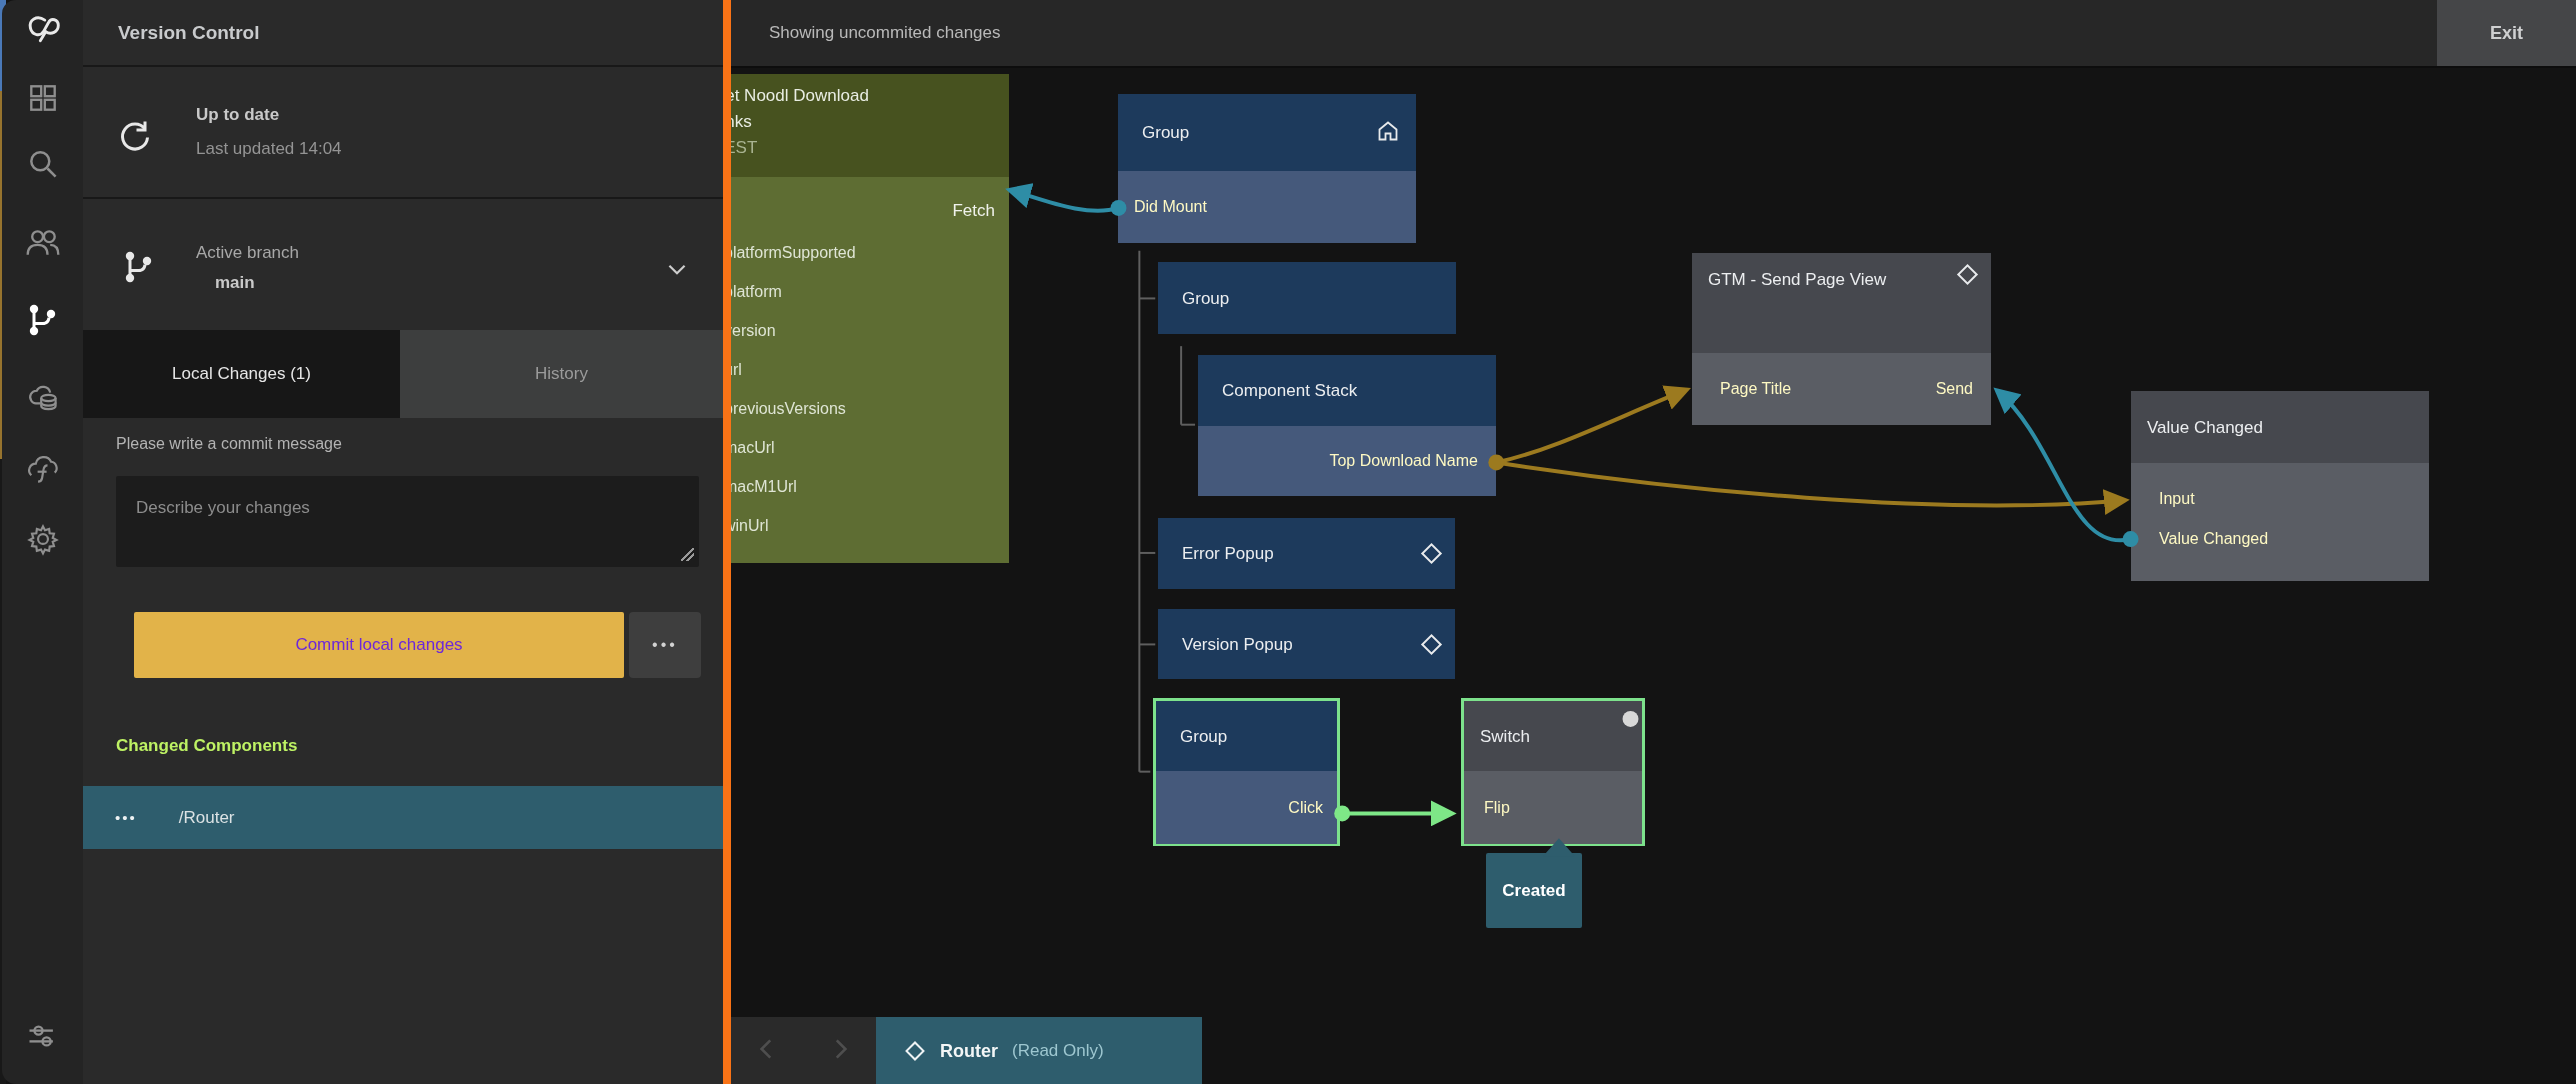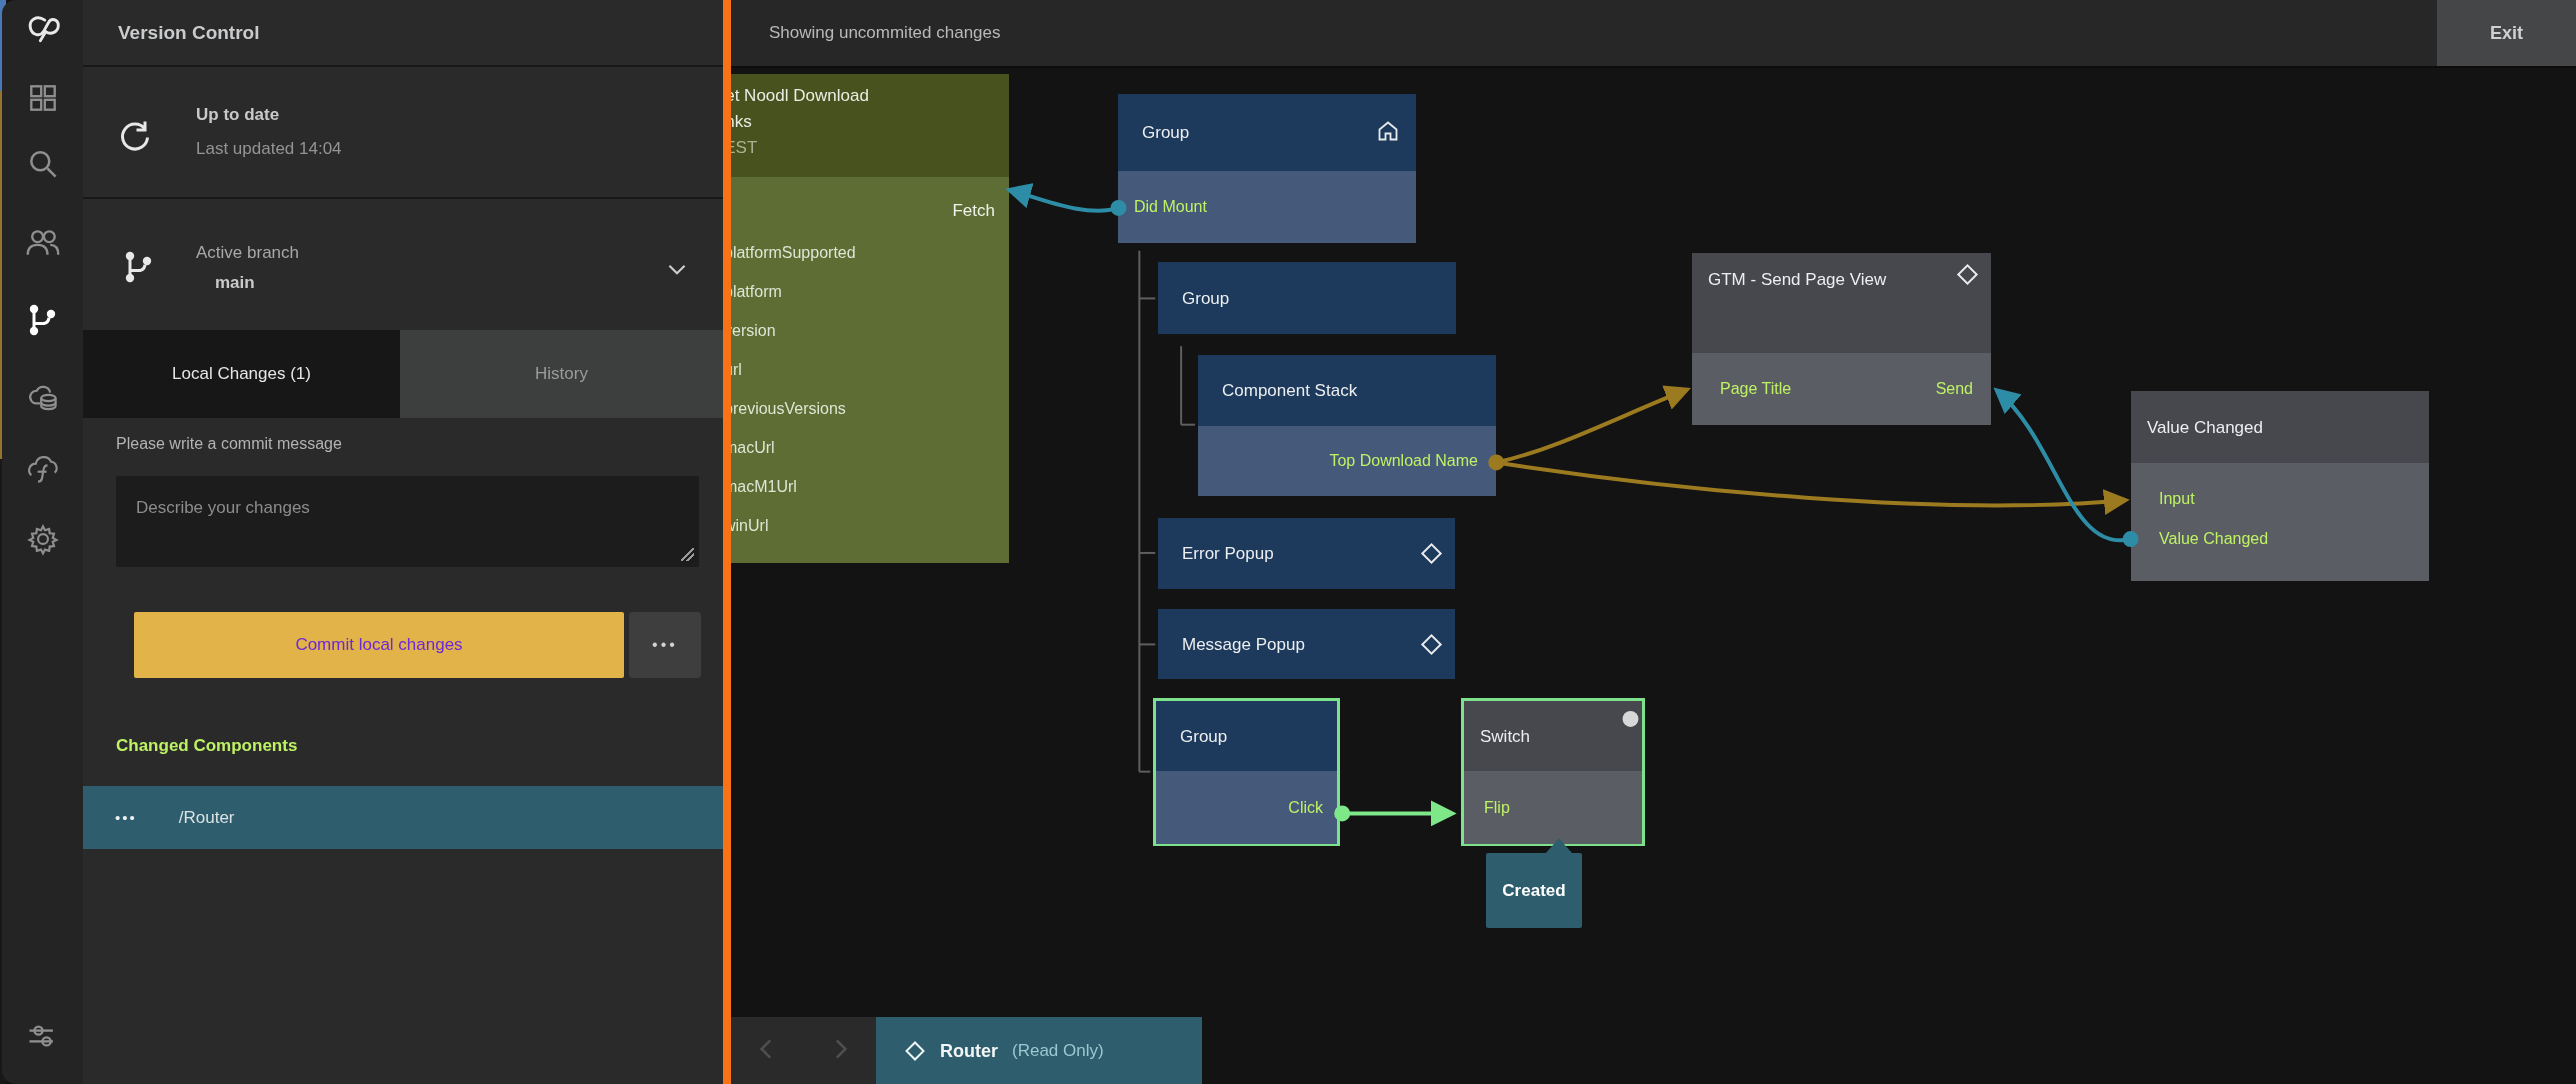--- a/index.html
+++ b/index.html
@@ -62,21 +62,21 @@
     align-items:center; font-size:17px; color:#b9b9b9; }
   #exit-btn { position:absolute; right:0; top:0; width:139px; height:66px; background:#454648;
     border:none; color:#cfd0d1; font-size:18px; font-weight:bold;
     font-family:"Liberation Sans", sans-serif; cursor:pointer; }
 
   
   .node { position:absolute; z-index:5; }
   .node .hd { padding:0 16px; display:flex; align-items:flex-start; }
   .node .hd .title { font-size:17px; color:#eceef0; line-height:25px; flex:1; }
   .node .bd { }
-  .port { font-size:16px; color:#bef264; }
+  .port { font-size:16px; color:#fef9c3; }
   .blue .hd { background:var(--node-blue-hd);padding-left:24px; }
   .blue .bd { background:var(--node-blue-bd); }
   .gray .hd { background:var(--node-gray-hd); }
   .gray .bd { background:var(--node-gray-bd); }
   .olive .hd { background:var(--node-olive-hd); }
   .olive .bd { background:var(--node-olive-bd); }
   .selected { border:3px solid var(--select-green); }
   .diamond { width:15px; height:15px; border:2px solid #e8eaec; transform:rotate(45deg);
     margin-top:5px; flex:none; }
   .home-ic, .hd-ic { flex:none; color:#e8eaec; }
@@ -200,21 +200,21 @@
 
 <div id="node-error" class="node blue">
   <div class="hd">
     <div class="title">Error Popup</div>
     <span class="diamond"></span>
   </div>
 </div>
 
 <div id="node-message" class="node blue">
   <div class="hd">
-    <div class="title">Message Popup</div>
+    <div class="title">Version Popup</div>
     <span class="diamond"></span>
   </div>
 </div>
 
 <div id="node-group-sel" class="node blue selected">
   <div class="hd">
       <div class="title">Group</div>
     </div>
   <div class="bd">
     <div class="port">Click</div>

